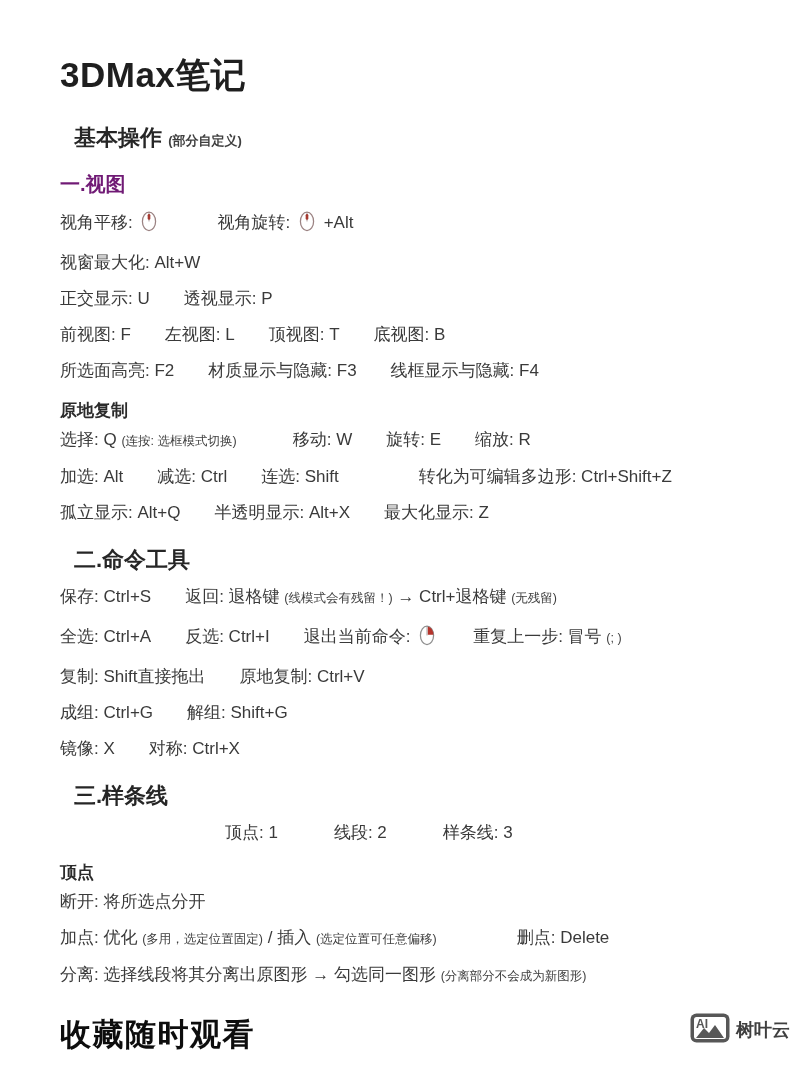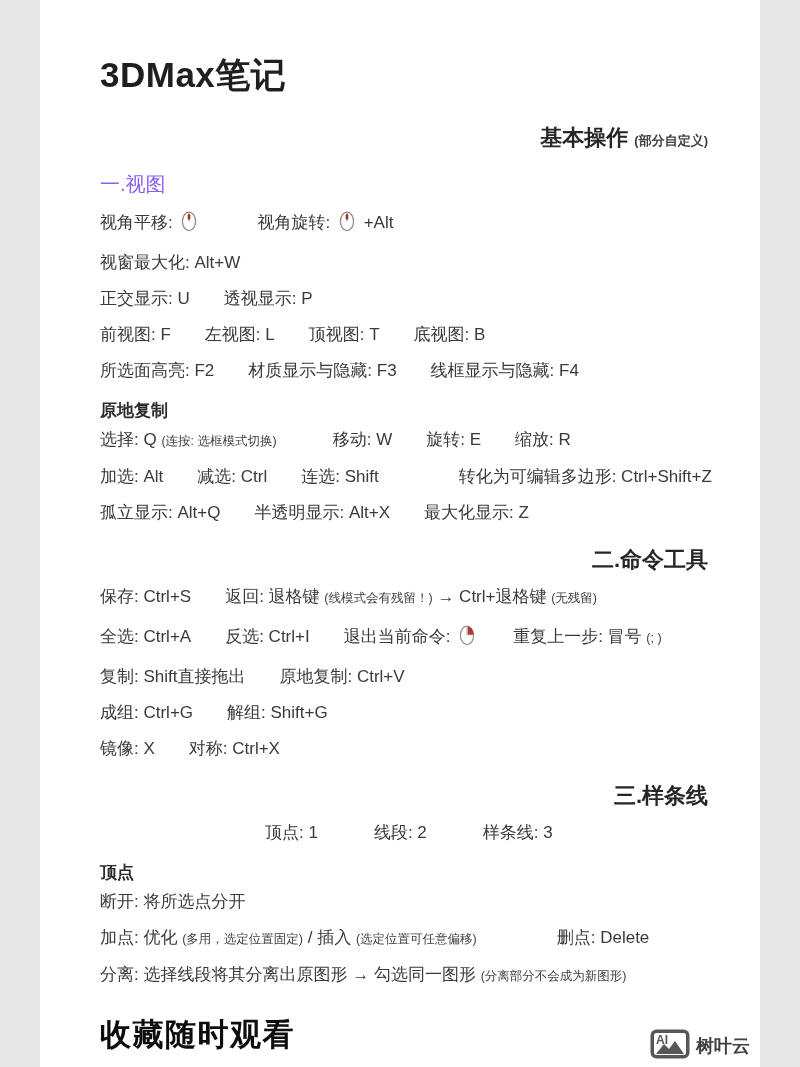--- a/index.html
+++ b/index.html
@@ -2,48 +2,47 @@
 <html><head>
 <meta charset="utf-8">
 <style>
   html, body { margin: 0; padding: 0; }
   body {
     background: #e8e8e8;
     font-family: "Liberation Sans", "DejaVu Sans", sans-serif;
   }
   .page {
     position: relative;
-    width: 720px;
+    width: 800px;
     height: 1067px;
     margin: 0 auto;
     background: #ffffff;
     overflow: hidden;
     color: #3a3a3a;
   }
   .content {
     padding: 46px 52px 0 60px;
   }
   .blk-title {
     font-size: 35px;
     font-weight: 800;
     color: #1f1f1f;
     margin: 6px 0 24px 0;
     letter-spacing: 0.5px;
   }
   .blk-h2 {
     font-size: 22px;
     font-weight: 800;
     color: #262626;
-    margin: 22px 0 12px 0;
-    text-align: right;
+    margin: 22px 0 12px 14px;
   }
   .blk-h3 {
     font-size: 20px;
-    font-weight: 400;
-    color: #8b5cf6;
+    font-weight: 700;
+    color: #701a75;
     margin: 18px 0 12px 0;
   }
   .blk-sub {
     font-size: 17px;
     font-weight: 800;
     color: #2b2b2b;
     margin: 18px 0 8px 0;
   }
   .blk-line {
     font-size: 17px;
@@ -72,21 +71,21 @@
   .sp-xl { margin-left: 80px; }
   .indent { padding-left: 165px; }
   .inline-icon {
     display: inline-block;
     vertical-align: -4px;
     margin: 0 4px;
   }
   .watermark {
     position: absolute;
     right: 10px;
-    bottom: 4px;
+    bottom: 20px;
     display: flex;
     align-items: center;
     gap: 6px;
   }
   .watermark-label {
     font-size: 18px;
     font-weight: 700;
     color: #3f3f3f;
   }
 </style>

